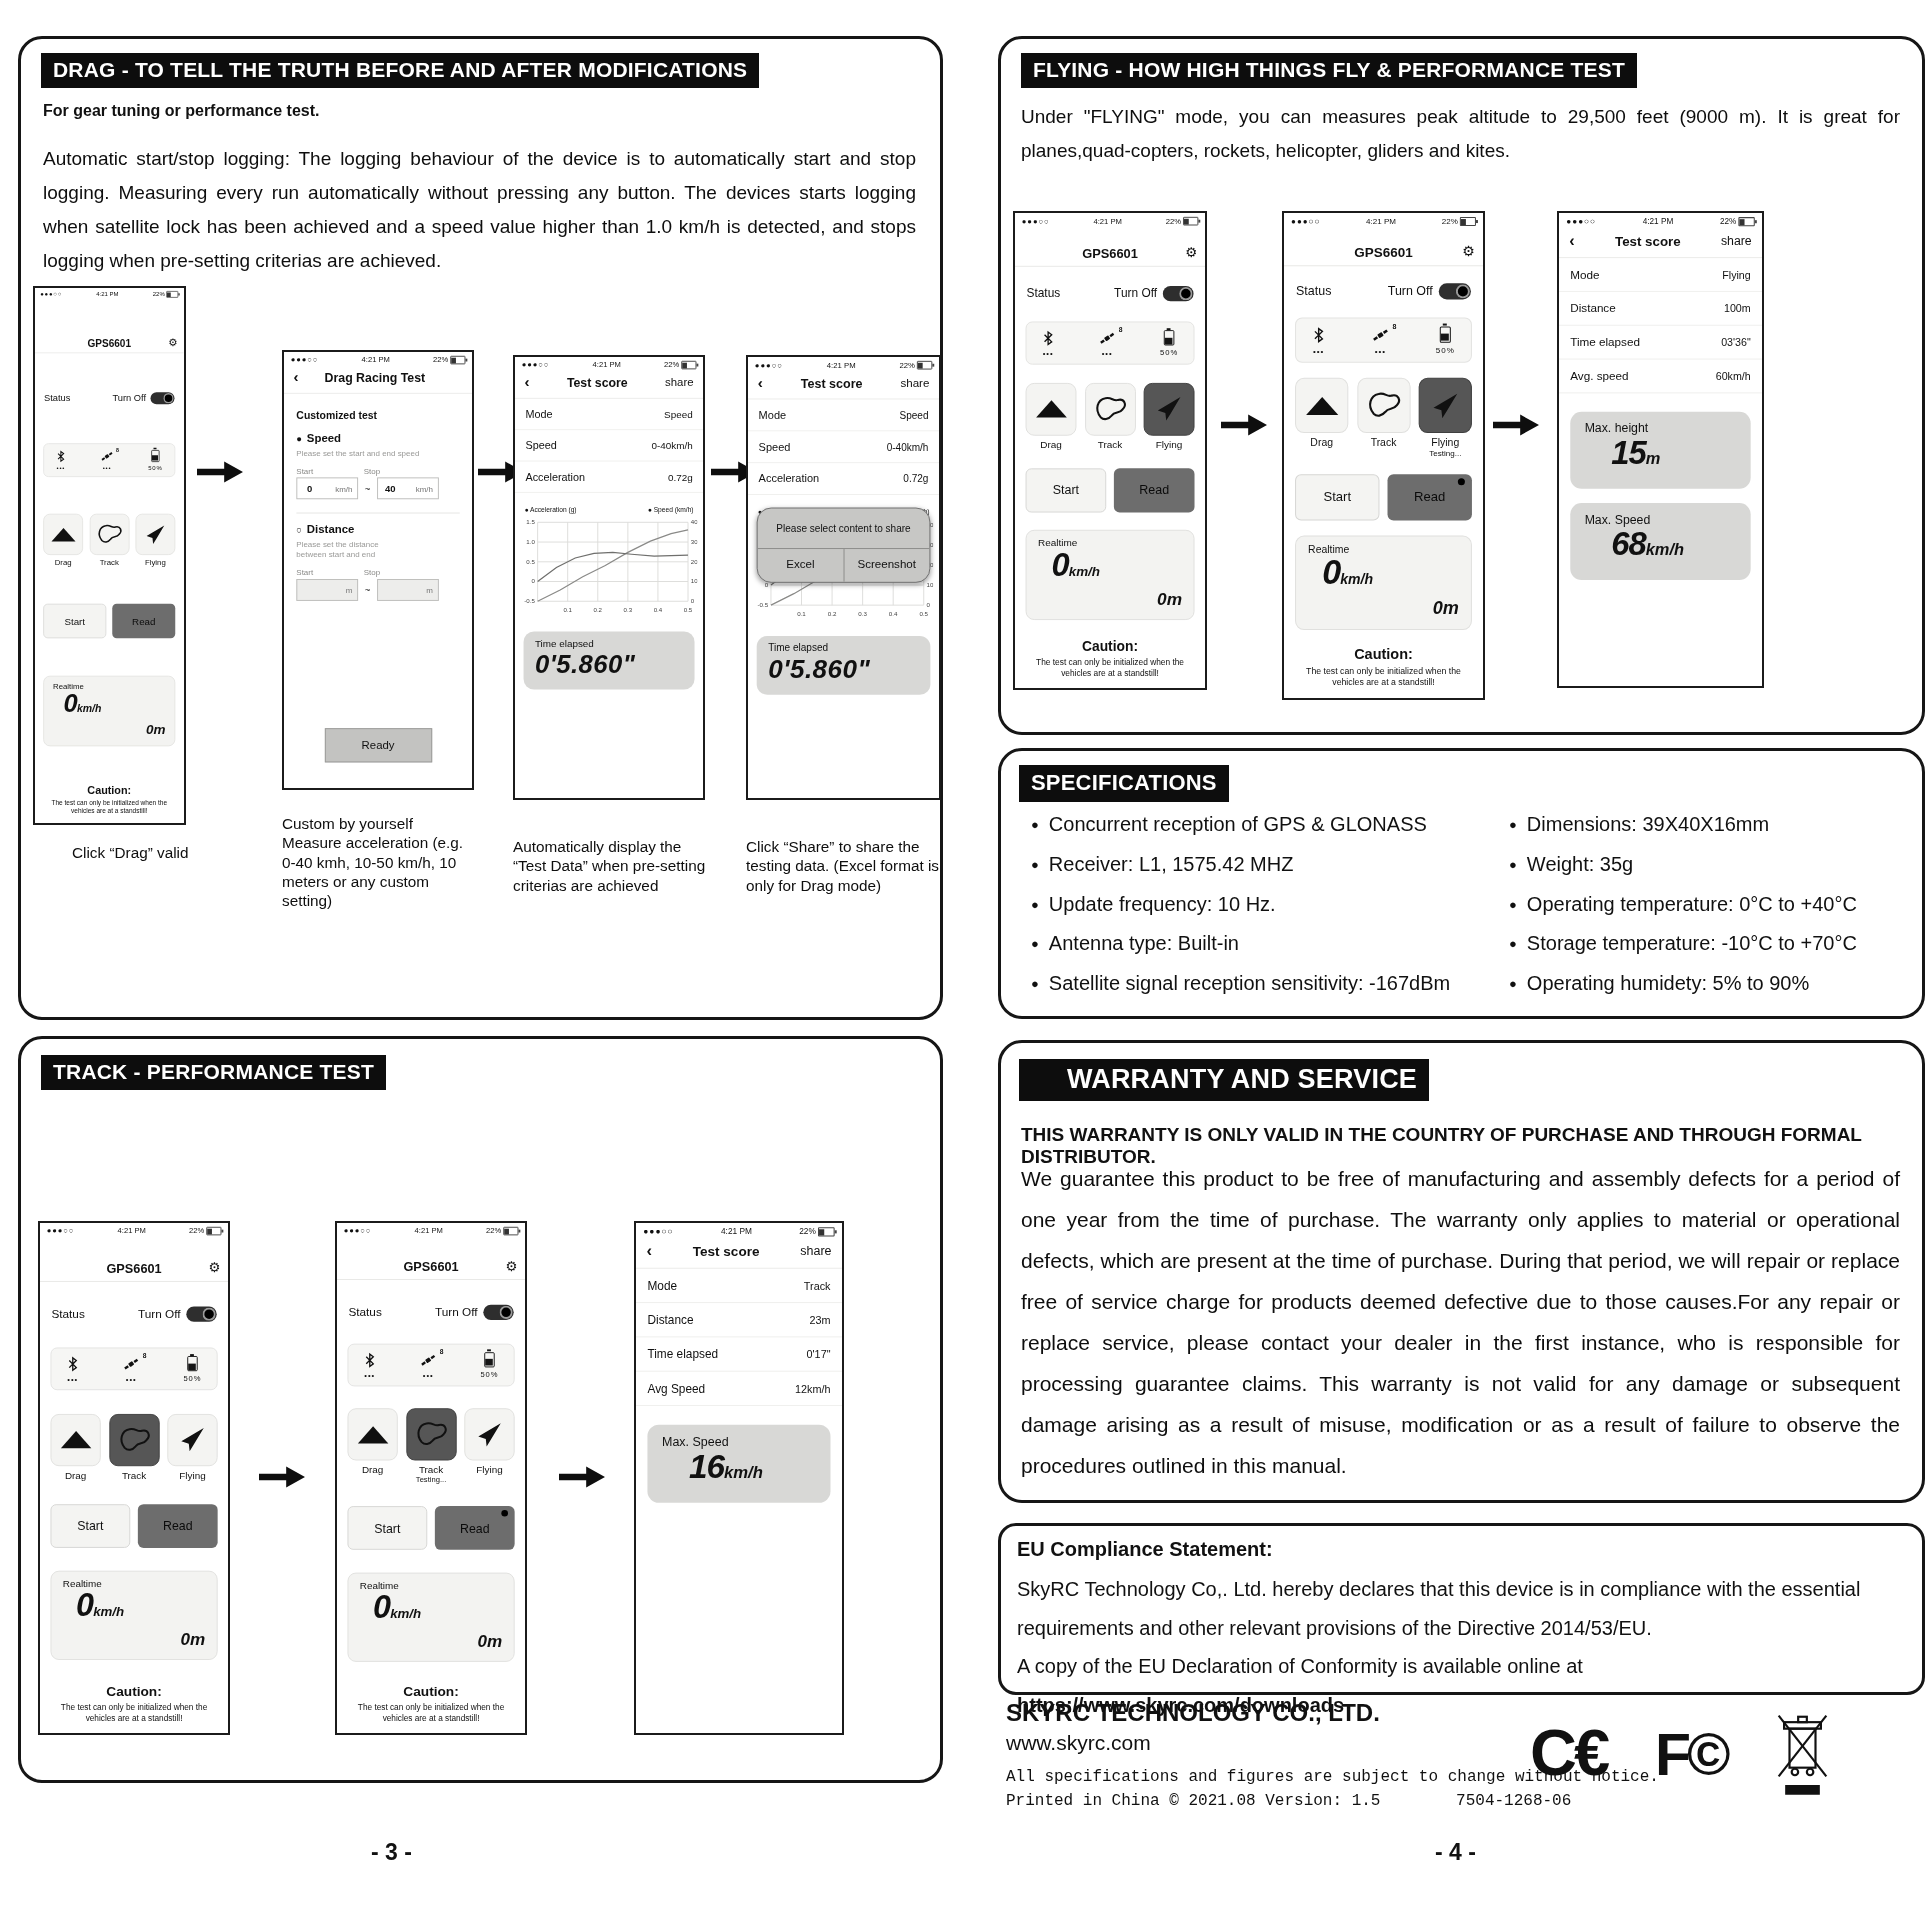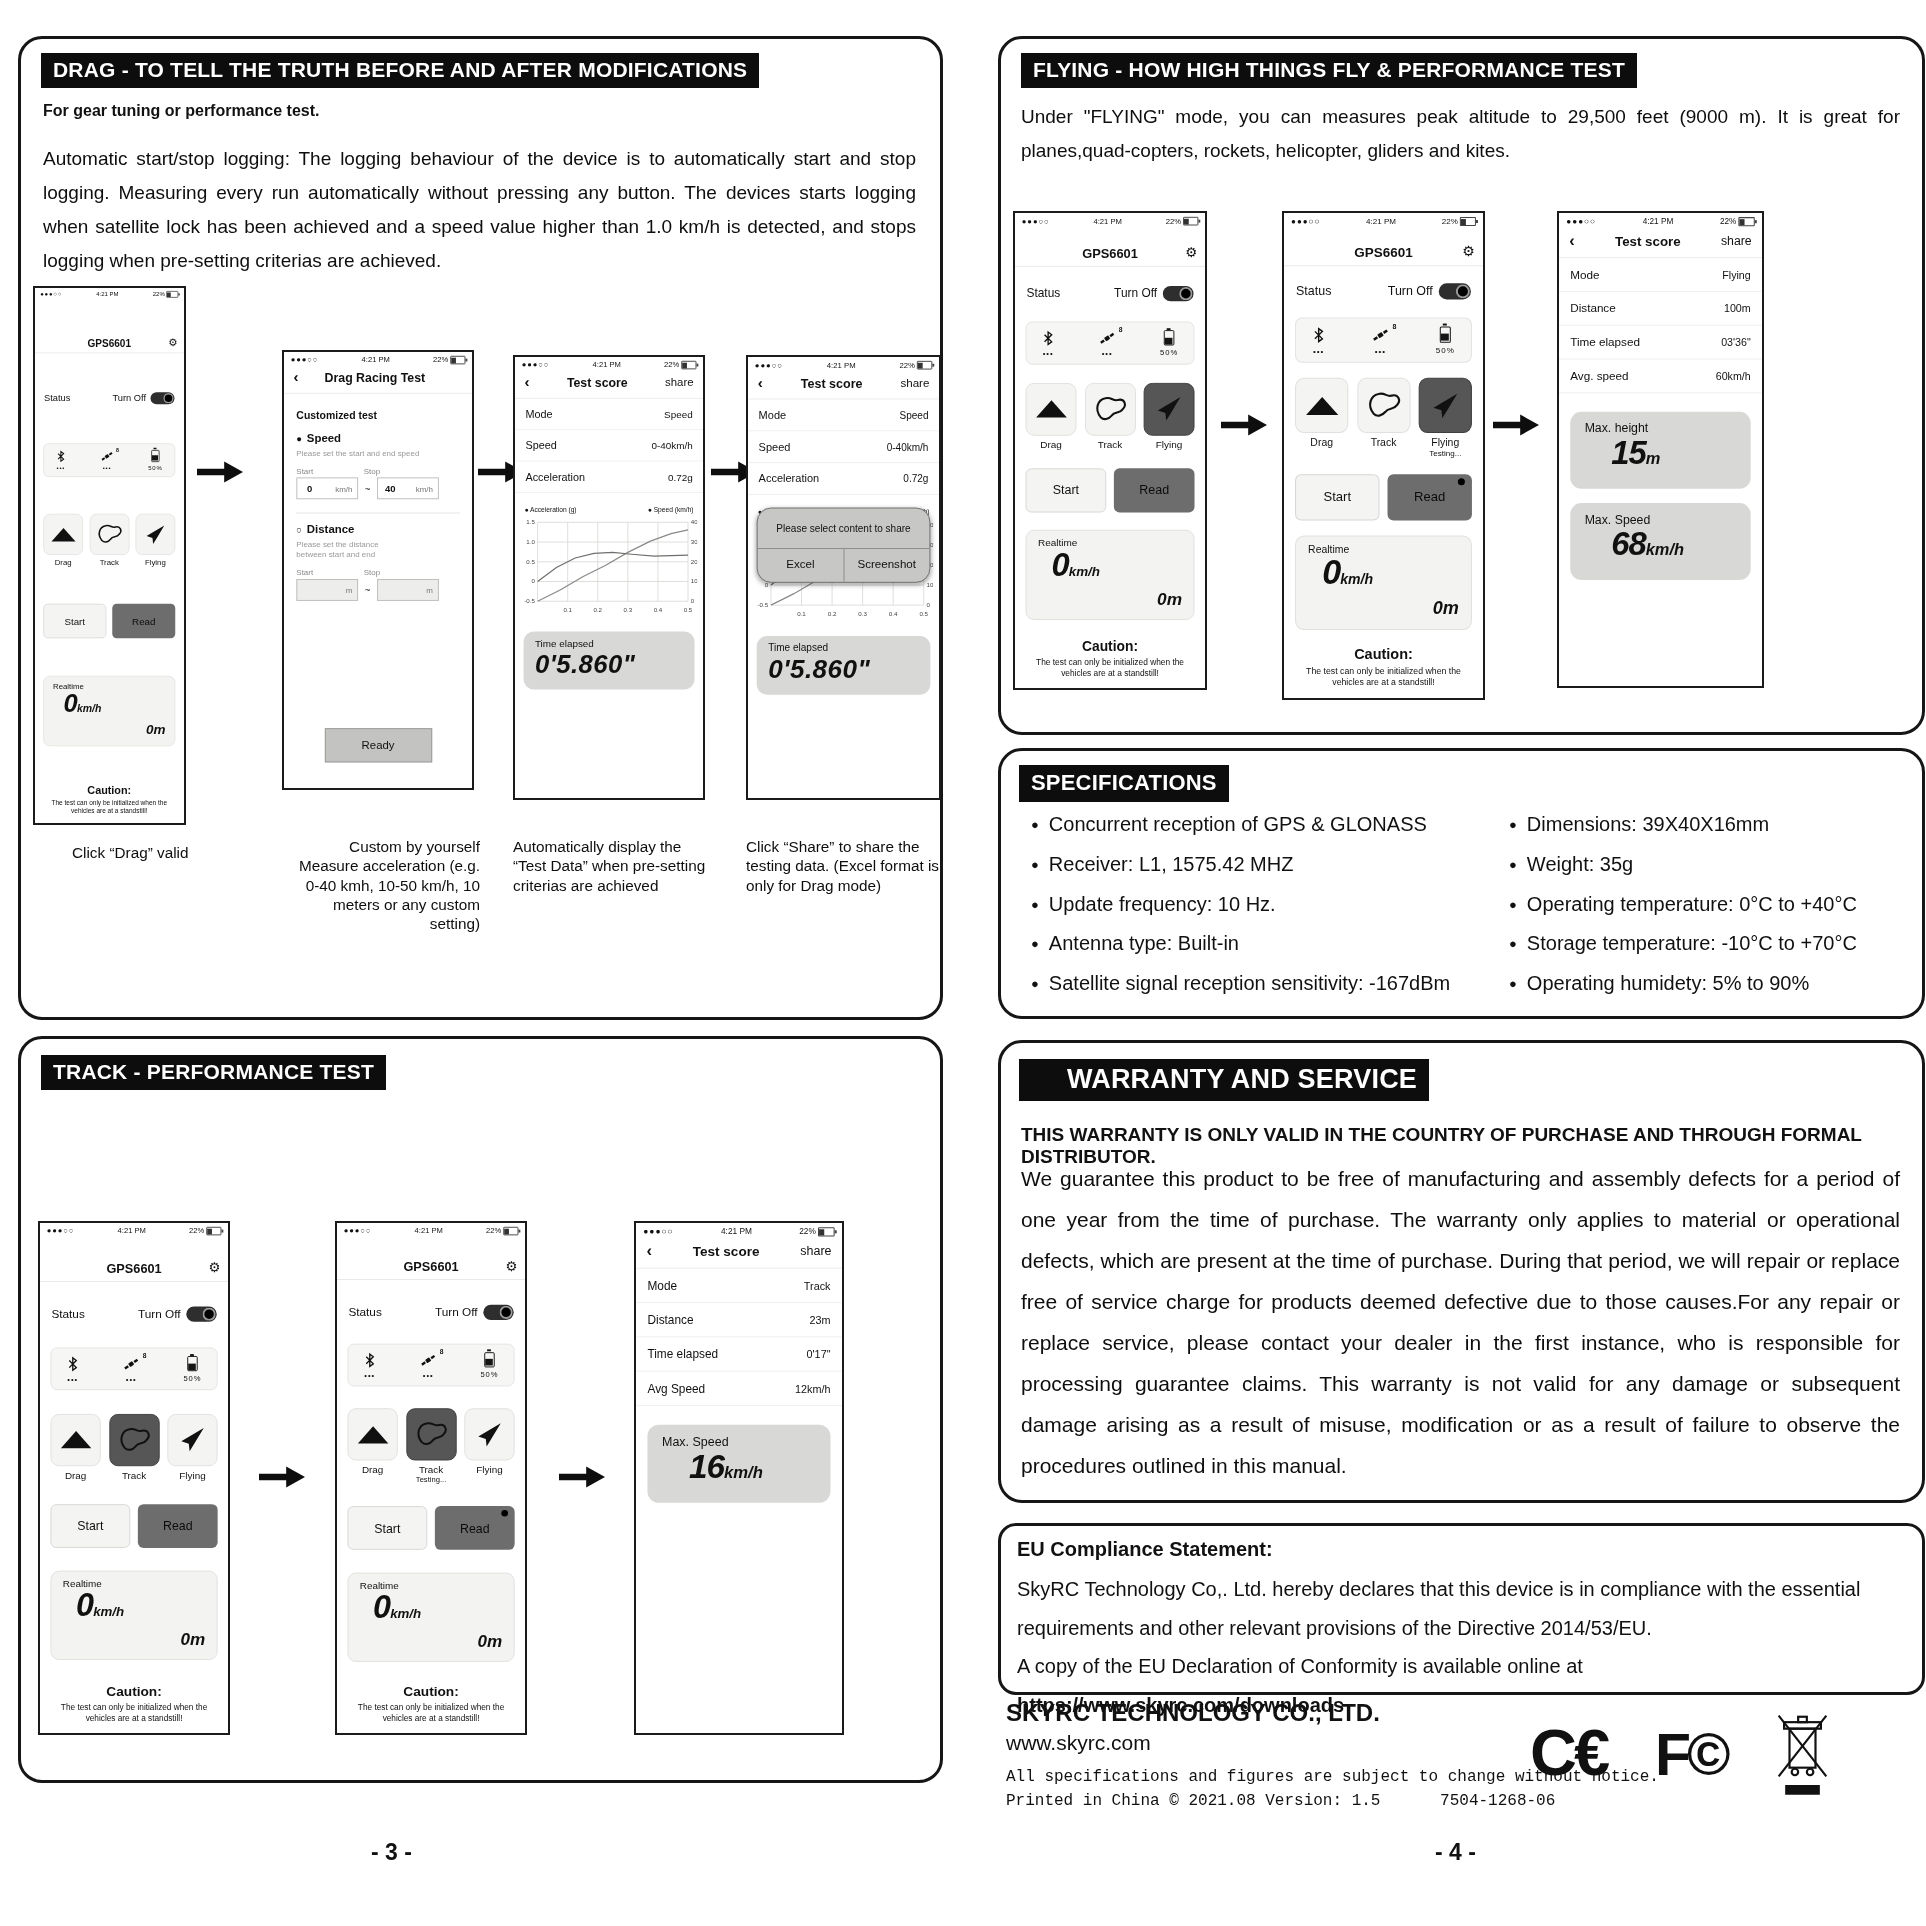--- a/index.html
+++ b/index.html
@@ -425,21 +425,21 @@
         <div class="p">Please select content to share</div>
         <div class="row">
           <div class="b">Excel</div>
           <div class="b">Screenshot</div>
         </div>
       </div>
     </div>
   </div>
 
   <div class="caption" style="left:51px;top:804px;width:158px;">Click “Drag” valid</div>
-  <div class="caption" style="left:261px;top:798px;width:198px;text-align:right;">Custom by yourself
+  <div class="caption" style="left:261px;top:775px;width:198px;">Custom by yourself
 Measure acceleration (e.g. 0-40 kmh, 10-50 km/h, 10 meters or any custom setting)</div>
   <div class="caption" style="left:492px;top:798px;width:196px;">Automatically display the “Test Data” when pre-setting criterias are achieved</div>
   <div class="caption" style="left:725px;top:798px;width:194px;">Click “Share” to share the testing data. (Excel format is only for Drag mode)</div>
 </div>
 
 <div class="panel" style="left:18px;top:1036px;width:919px;height:741px;">
   <div class="hbar" style="left:20px;top:16px;">TRACK - PERFORMANCE TEST</div>
 
   <div class="phone" style="left:17px;top:182px;width:188px;height:510px;">
     <div class="pin ms" style="transform:scale(.95);height:537px;">
@@ -940,21 +940,21 @@
     <span>A copy of the EU Declaration of Conformity is available online at </span><b>https://www.skyrc.com/downloads</b>
   </div>
 </div>
 
 <div class="f-company" style="left:1006px;top:1699px;">SKYRC TECHNOLOGY CO., LTD.</div>
 <div class="f-web" style="left:1006px;top:1731px;">www.skyrc.com</div>
 <div class="f-small" style="left:1006px;top:1768px;">All specifications and figures are subject to change without notice.</div>
 <div class="f-small" style="left:1006px;top:1792px;">
   <span>Printed in China © 2021.08</span>
   <span style="">Version: 1.5</span>
-  <span style="margin-left:50px;">7504-1268-06</span>
+  <span style="margin-left:66px;">7504-1268-06</span>
 </div>
 <div class="cemark" style="left:1530px;top:1715px;">C€</div>
 <div class="fccmark" style="left:1655px;top:1721px;">F©</div>
 <svg style="position:absolute;left:1772px;top:1707px;" width="61" height="91" viewBox="0 0 56 84">
   <g fill="none" stroke="#111" stroke-width="2">
     <rect x="16" y="20" width="24" height="36"></rect>
     <rect x="11" y="14" width="34" height="6"></rect>
     <rect x="24" y="9" width="8" height="5"></rect>
     <circle cx="21" cy="60" r="3"></circle>
     <circle cx="35" cy="60" r="3"></circle>

